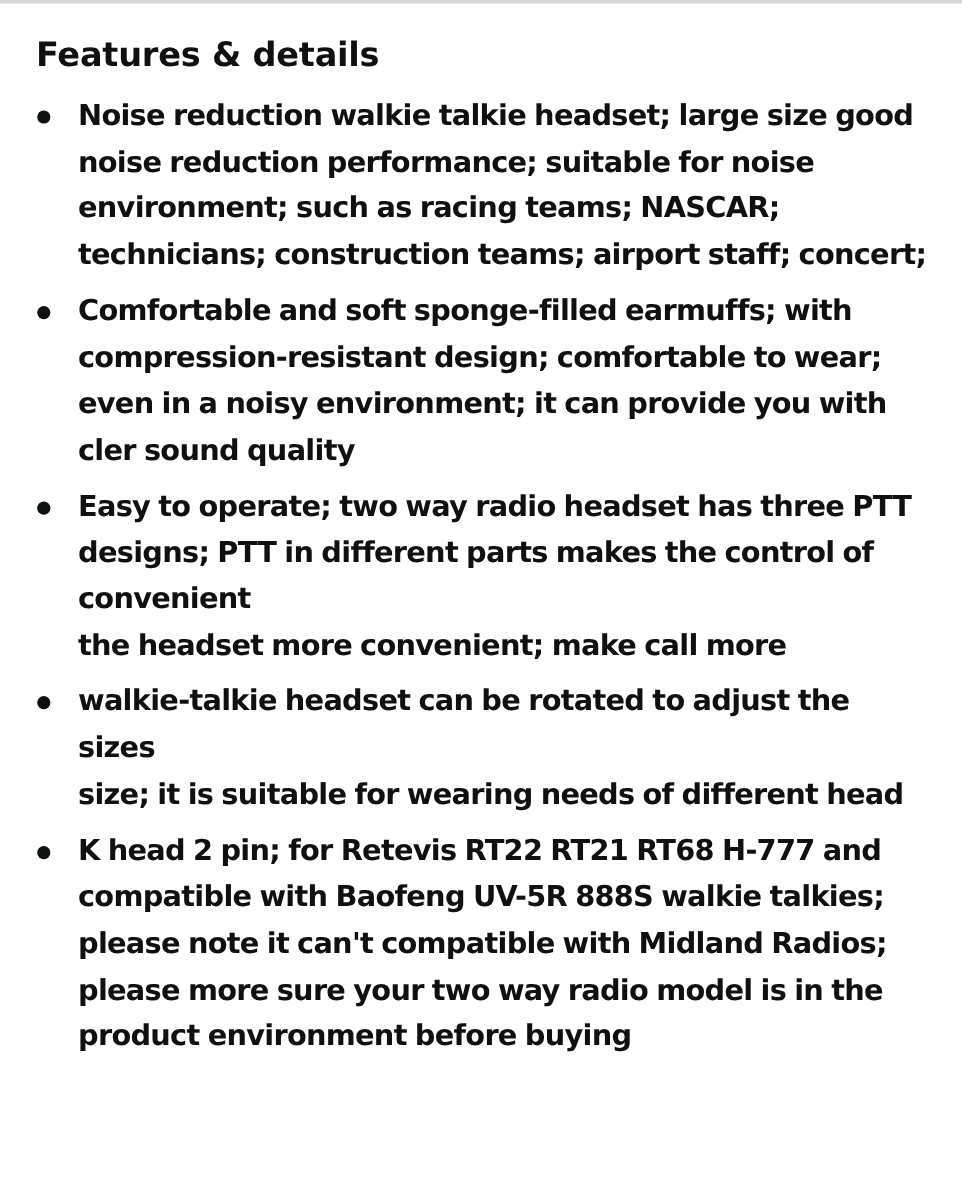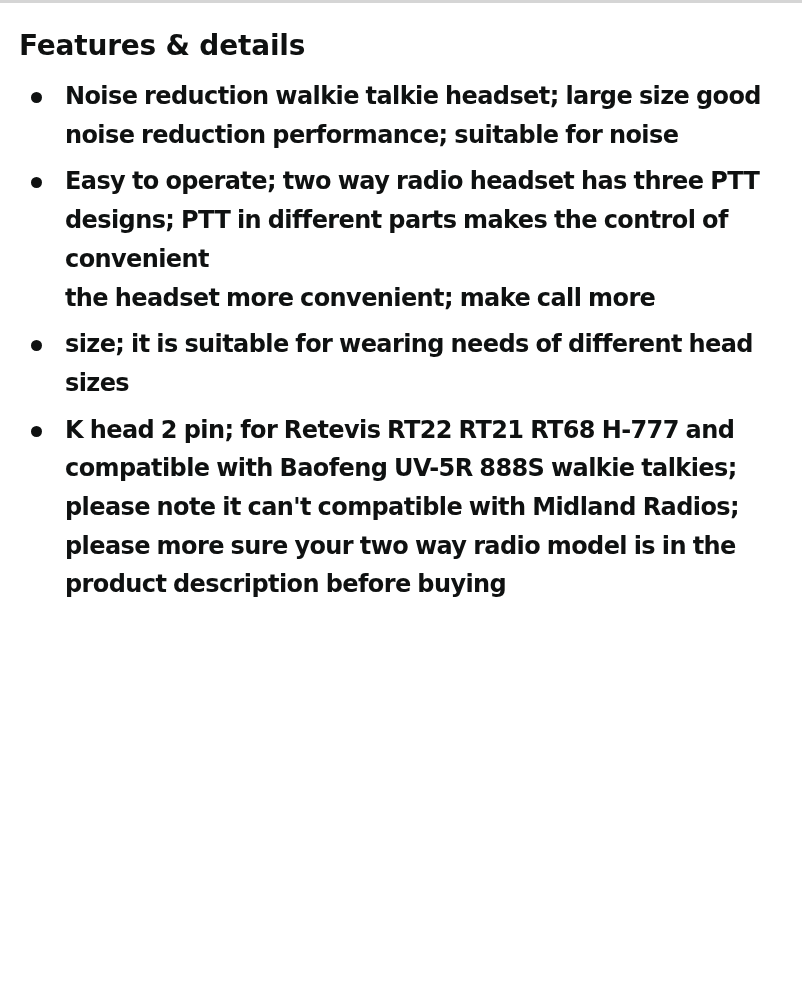--- a/index.html
+++ b/index.html
@@ -22,21 +22,21 @@
       height: 3px;
       background: #d5d5d5;
     }
     .section {
       position: absolute;
       left: 0; top: 0;
       width: 802px;
     }
     .heading {
       position: absolute;
-      left: 19px;
+      left: 30px;
       top: 26px;
       margin: 0;
       font-size: 28px;
       font-weight: bold;
       line-height: 40px;
       letter-spacing: -0.2px;
       white-space: nowrap;
     }
     .bullets {
       list-style: none;
@@ -77,35 +77,45 @@
 <div class="top-strip"></div>
 
 <div class="section">
   <h2 class="heading">Features &amp; details</h2>
 
   <ul class="bullets">
     <li class="bullet-item">
       <span class="bullet-dot"></span>
       <span class="line">Noise reduction walkie talkie headset; large size good</span>
       <span class="line">noise reduction performance; suitable for noise</span>
+      <span class="line">environment; such as racing teams; NASCAR;</span>
+      <span class="line">technicians; construction teams; airport staff; concert;</span>
+    </li>
+    <li class="bullet-item">
+      <span class="bullet-dot"></span>
+      <span class="line">Comfortable and soft sponge-filled earmuffs; with</span>
+      <span class="line">compression-resistant design; comfortable to wear;</span>
+      <span class="line">even in a noisy environment; it can provide you with</span>
+      <span class="line">cler sound quality</span>
     </li>
     <li class="bullet-item">
       <span class="bullet-dot"></span>
       <span class="line">Easy to operate; two way radio headset has three PTT</span>
       <span class="line">designs; PTT in different parts makes the control of</span>
       <span class="line">convenient</span>
       <span class="line">the headset more convenient; make call more</span>
     </li>
     <li class="bullet-item">
       <span class="bullet-dot"></span>
+      <span class="line">walkie-talkie headset can be rotated to adjust the</span>
+      <span class="line">sizes</span>
       <span class="line">size; it is suitable for wearing needs of different head</span>
-      <span class="line">sizes</span>
     </li>
     <li class="bullet-item">
       <span class="bullet-dot"></span>
       <span class="line">K head 2 pin; for Retevis RT22 RT21 RT68 H-777 and</span>
       <span class="line">compatible with Baofeng UV-5R 888S walkie talkies;</span>
       <span class="line">please note it can't compatible with Midland Radios;</span>
       <span class="line">please more sure your two way radio model is in the</span>
-      <span class="line">product description before buying</span>
+      <span class="line">product environment before buying</span>
     </li>
   </ul>
 </div>
 
 </body></html>

